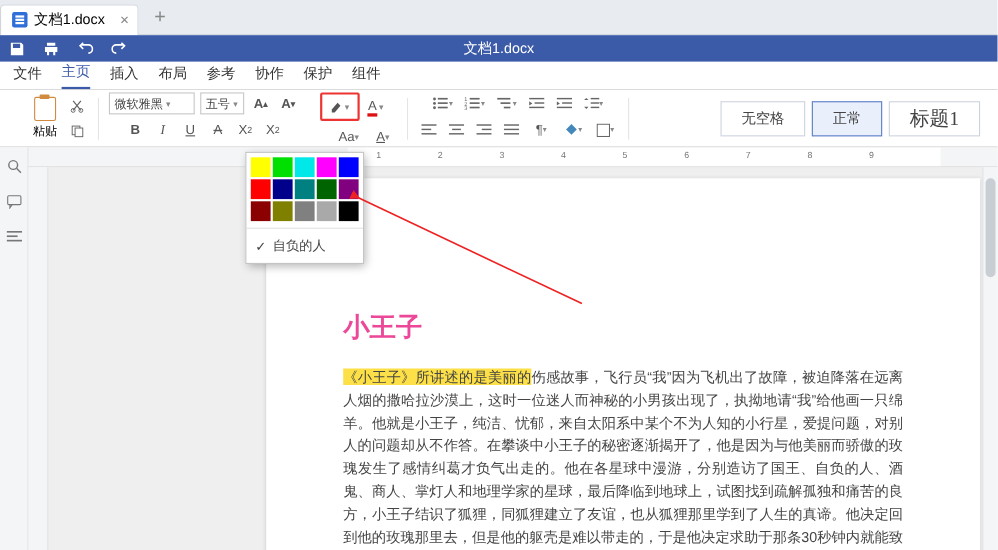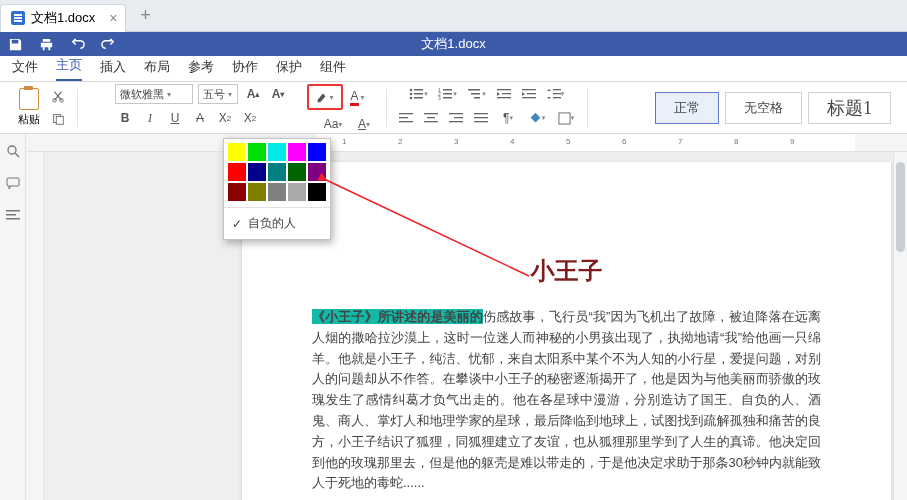--- a/index.html
+++ b/index.html
@@ -14,21 +14,21 @@
   .tab-add { margin-left: 14px; color: #888; font-size: 18px; cursor: pointer; }
   .qat { height: 24px; background: #3b5aa7; display: flex; align-items: center; padding: 0 8px; gap: 16px; color: #fff; }
   .qat-icon { width: 15px; height: 15px; cursor: pointer; }
   .title-center { position: absolute; left: 50%; transform: translateX(-50%); color: #fff; font-size: 13px; }
   .menu-bar { height: 26px; background: #fff; display: flex; align-items: flex-end; padding: 0 12px; gap: 18px; border-bottom: 1px solid #d8d8d8; }
   .menu-item { font-size: 13px; color: #333; padding-bottom: 5px; cursor: pointer; }
   .menu-item.active { color: #3b5aa7; border-bottom: 2px solid #3b5aa7; font-weight: 500; }
   .ribbon { height: 52px; background: #fff; display: flex; align-items: center; padding: 2px 6px; border-bottom: 1px solid #d8d8d8; gap: 0; }
   .ribbon-group { display: flex; align-items: center; height: 100%; padding: 0 6px; }
   .sep { width: 1px; height: 38px; background: #e4e4e4; margin: 0 3px; }
-  .paste-btn { display: flex; flex-direction: column; align-items: center; gap: 2px; padding: 2px 6px; cursor: pointer; }
+  .paste-btn { display: flex; flex-direction: column; align-items: center; gap: 2px; padding: 2px 6px; cursor: pointer; margin-left: 12px; }
   .paste-ico { width: 20px; height: 22px; border: 1.5px solid #d08b3f; border-radius: 2px; position: relative; }
   .paste-ico::after { content:""; position:absolute; top:-3px; left:4px; width:9px; height:4px; background:#d08b3f; border-radius:1px; }
   .mini-btn { width: 20px; height: 20px; display: flex; align-items: center; justify-content: center; cursor: pointer; color: #555; border-radius: 2px; }
   .mini-btn svg { display: block; }
   .font-group { display: flex; flex-direction: column; gap: 4px; }
   .font-row { display: flex; align-items: center; gap: 5px; }
   .combo { height: 20px; border: 1px solid #c7c7c7; display: flex; align-items: center; padding: 0 4px; font-size: 11px; color: #444; cursor: pointer; }
   .combo-arrow { color: #888; font-size: 8px; margin-left: 3px; }
   .highlight-box { border: 2px solid #e33; border-radius: 2px; padding: 1px; }
   .style-box { height: 32px; border: 1px solid #cdd3de; display: flex; align-items: center; justify-content: center; padding: 0 18px; font-size: 13px; color: #444; cursor: pointer; margin-right: 6px; }
@@ -38,23 +38,23 @@
   .left-panel { width: 26px; background: #f4f5f7; display: flex; flex-direction: column; align-items: center; padding-top: 10px; gap: 18px; border-right: 1px solid #e2e2e2; }
   .lp-icon { width: 14px; height: 14px; border: 1px solid #8a8a8a; cursor: pointer; }
   .ruler-corner { width: 26px; height: 18px; background: #f4f5f7; border-right: 1px solid #e2e2e2; border-bottom: 1px solid #e2e2e2; display:flex; align-items:center; justify-content:center; font-size:9px; color:#999; }
   .editor-main { flex: 1; position: relative; background: #efefef; overflow: hidden; }
   .h-ruler { height: 18px; background: #f4f5f7; border-bottom: 1px solid #e2e2e2; position: relative; }
   .h-ruler-white { position: absolute; left: 290px; right: 52px; top: 0; bottom: 0; background: #fff; }
   .ruler-ticks { position:absolute; left:290px; right:52px; top:0; bottom:0; font-size:8px; color:#777; }
   .ruler-ticks span { position:absolute; top:3px; }
   .v-ruler { width: 18px; background: #f4f5f7; border-right: 1px solid #e2e2e2; position: absolute; left: 0; top: 18px; bottom: 0; }
   .page { position: absolute; left: 216px; top: 28px; right: 16px; bottom: -40px; background: #fff; box-shadow: 0 1px 4px rgba(0,0,0,0.15); padding: 35px 70px; }
-  .doc-title { text-align: center; color: #7f1d1d; font-size: 24px; font-weight: bold; margin-top: 58px; margin-bottom: 20px; }
+  .doc-title { color: #ec4899; font-size: 24px; font-weight: bold; margin-top: 84px; margin-bottom: 20px; }
   .doc-body { font-size: 13px; color: #444; line-height: 1.6; text-align: justify; }
-  .doc-body .sel { background: #14b8a6; font-weight: bold; }
+  .doc-body .sel { background: #fde047; }
   .popup { position: absolute; left: 223px; top: 138px; width: 108px; background: #fff; border: 1px solid #c4c4c4; box-shadow: 2px 3px 8px rgba(0,0,0,0.3); z-index: 50; padding-bottom: 2px; }
   .swatches { display: grid; grid-template-columns: repeat(5, 18px); grid-auto-rows: 18px; gap: 2px; padding: 4px; }
   .swatch { width: 18px; height: 18px; cursor: pointer; }
   .popup-sep { height: 1px; background: #e2e2e2; margin: 2px 0; }
   .popup-item { display: flex; align-items: center; padding: 5px 8px; font-size: 12px; color: #444; cursor: pointer; gap: 6px; }
   .check { color: #444; font-size: 12px; }
   .arrow-svg { position: absolute; left: 254px; top: 141px; z-index: 60; pointer-events: none; }
   .scrollbar-v { position: absolute; right: 0; top: 18px; bottom: 0; width: 14px; background: #f4f5f7; border-left: 1px solid #e2e2e2; }
   .thumb-v { position: absolute; top: 10px; left: 2px; right: 2px; height: 90px; background: #c9cdd4; border-radius: 5px; cursor: pointer; }
   .ribbon-right { margin-left: auto; display: flex; align-items: center; padding-right: 4px; }
@@ -117,21 +117,21 @@
             <rect x="3" y="3" width="8" height="9" fill="none" stroke="#666"></rect>
             <rect x="6" y="5" width="8" height="9" fill="#fff" stroke="#666"></rect>
           </svg>
         </div>
     </div>
   </div>
   <div class="sep"></div>
 
   <div class="ribbon-group font-group">
     <div class="font-row">
-      <div class="combo" style="width:78px;margin-left:28px;">
+      <div class="combo" style="width:78px;">
           <span>微软雅黑</span>
           <span class="combo-arrow">▾</span>
         </div>
       <div class="combo" style="width:40px;">
           <span>五号</span>
           <span class="combo-arrow">▾</span>
         </div>
       <div class="mini-btn" style="font-weight:bold;">A<sup style="font-size:8px;">▴</sup></div>
       <div class="mini-btn" style="font-weight:bold;">A<sup style="font-size:8px;">▾</sup></div>
     </div>
@@ -268,22 +268,22 @@
           <svg width="13" height="13" viewBox="0 0 14 14">
             <rect x="1" y="1" width="12" height="12" fill="none" stroke="#666"></rect>
           </svg>
           <span style="font-size:7px;color:#888;">▾</span>
         </div>
     </div>
   </div>
   <div class="sep"></div>
 
   <div class="ribbon-right">
+    <div class="style-box">无空格</div>
     <div class="style-box active">正常</div>
-    <div class="style-box">无空格</div>
     <div class="style-box style-big">标题1</div>
   </div>
 </div>
 
 <div style="display:flex;">
   <div class="ruler-corner">L</div>
 </div>
 
 <div class="editor-row" style="margin-top:-18px;">
   <div class="left-panel">

